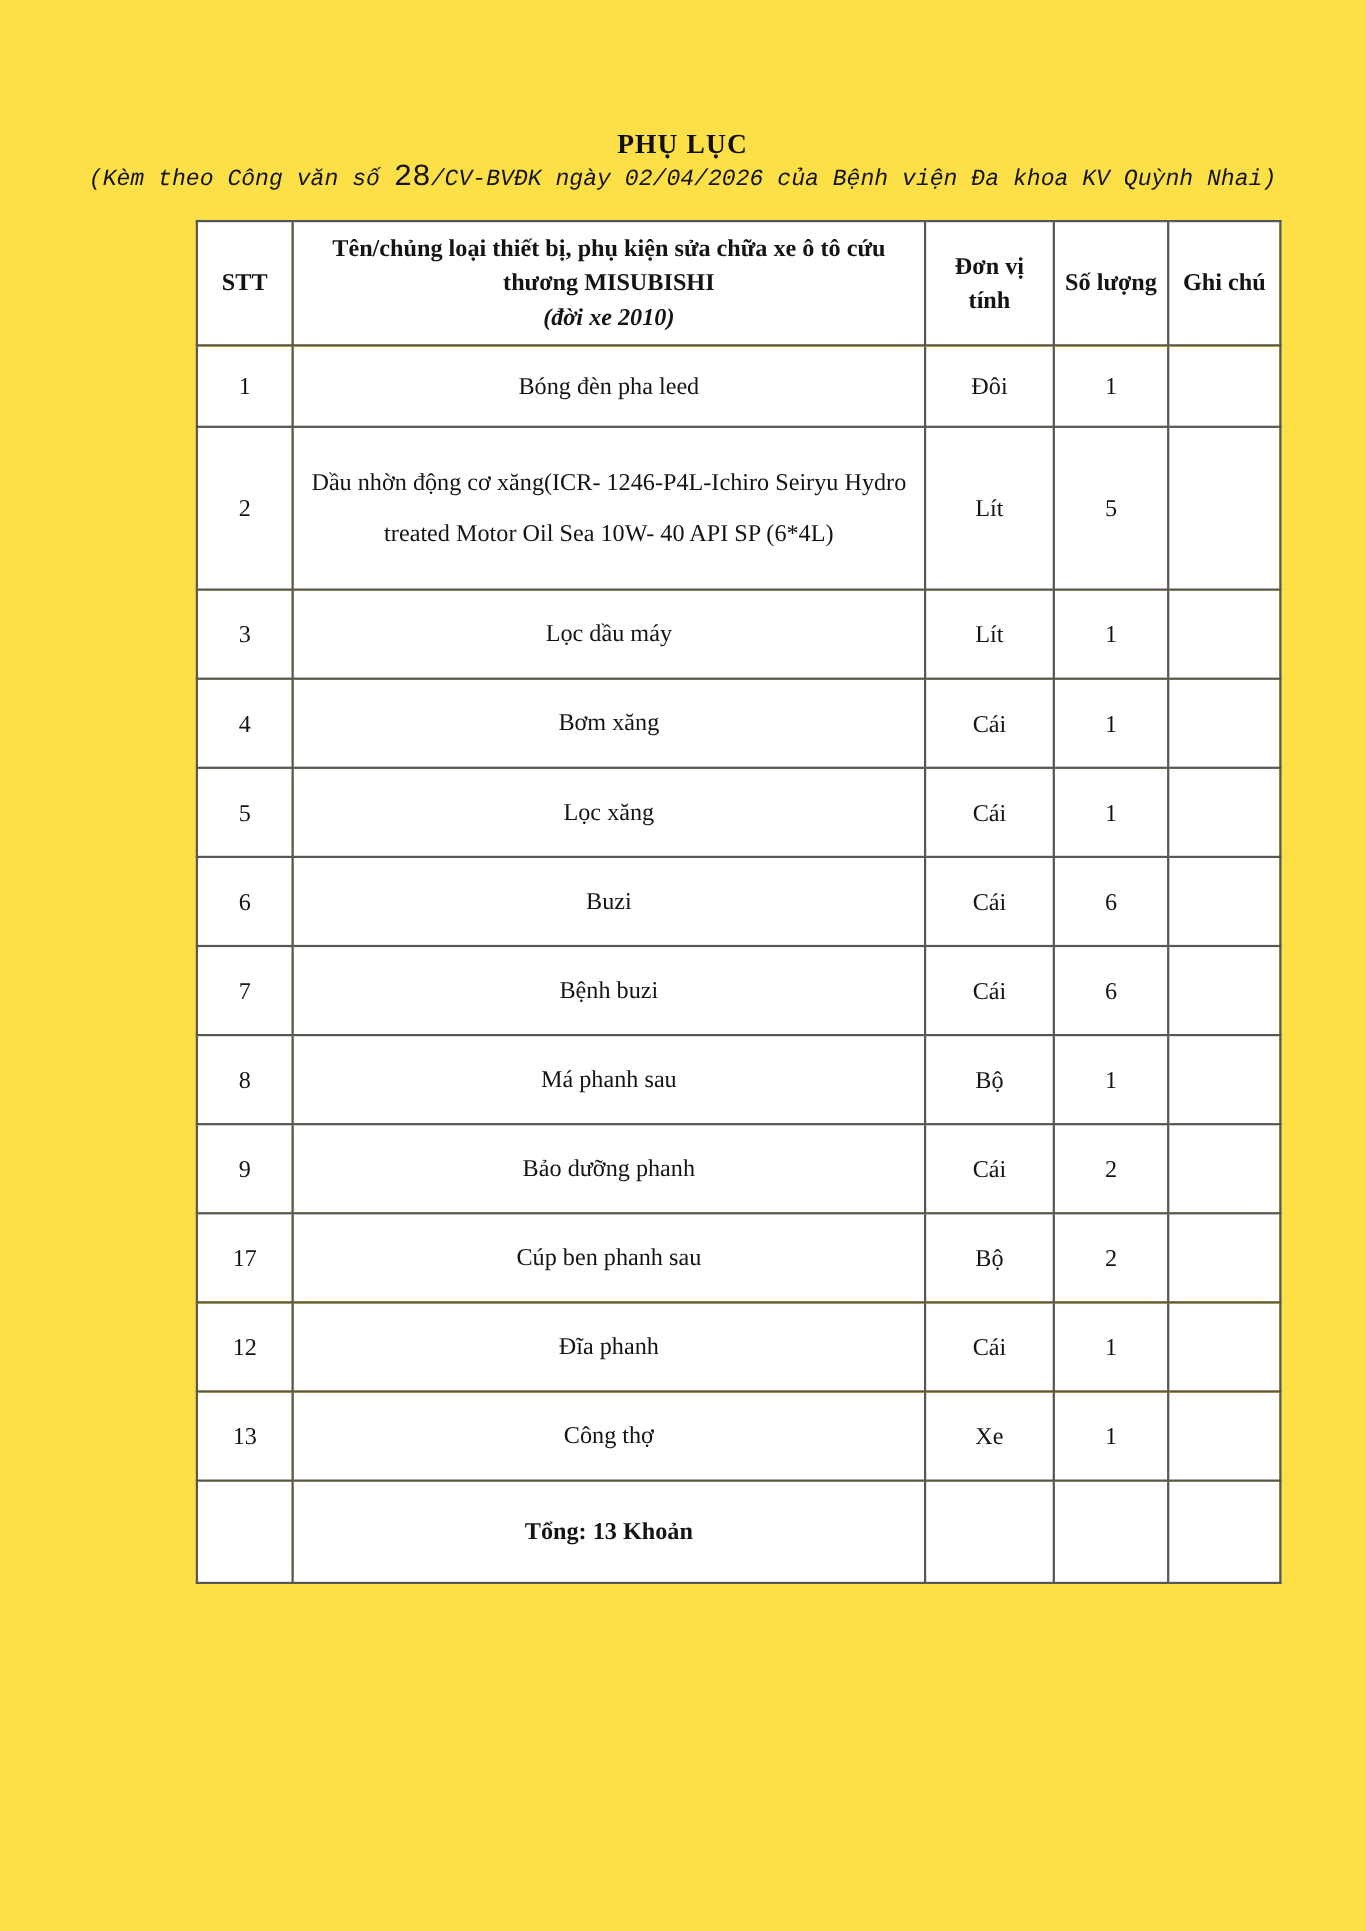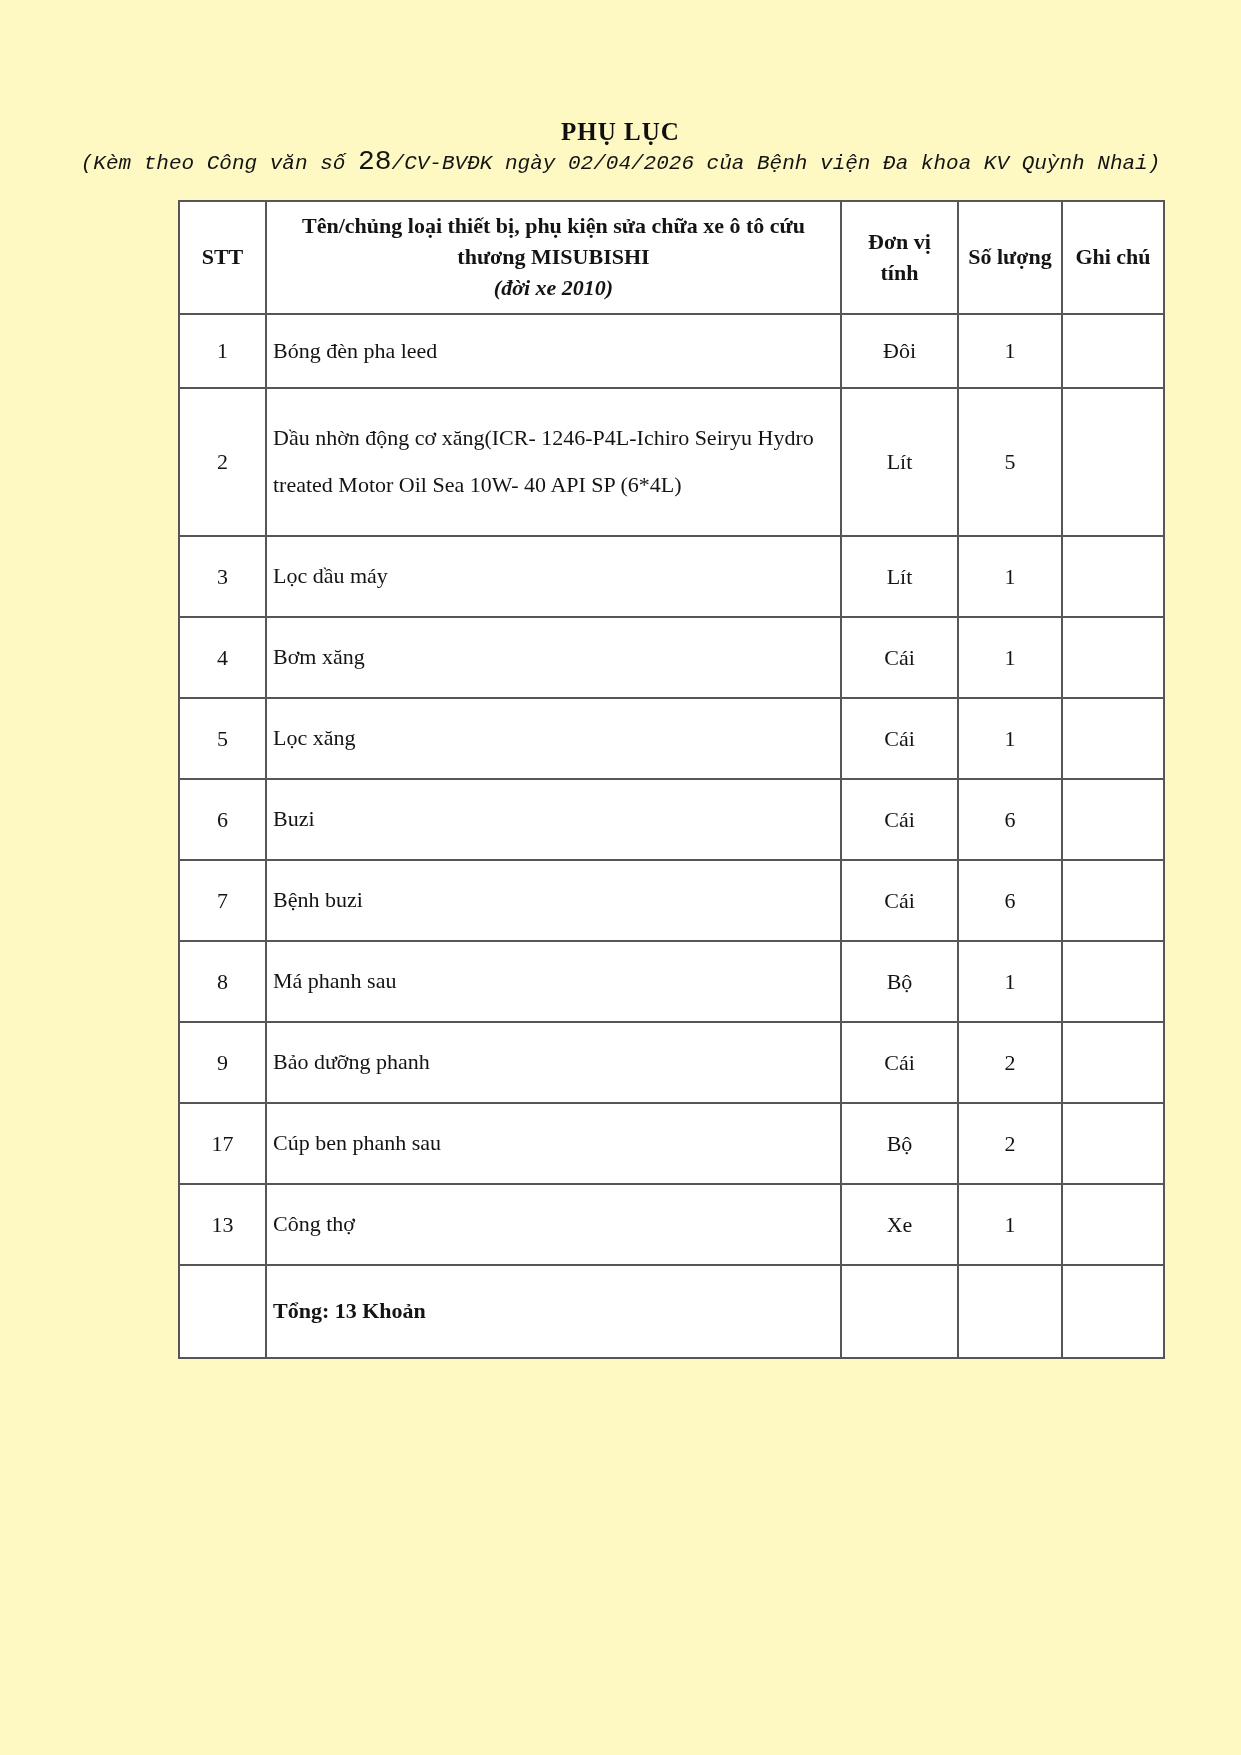--- a/index.html
+++ b/index.html
@@ -4,21 +4,21 @@
 <style>
   html, body {
     margin: 0;
     padding: 0;
     background: #ffffff;
   }
   .page {
     position: relative;
     width: 1241px;
     height: 1755px;
-    background: #fef9c3;
+    background: #fde047;
     font-family: "Liberation Serif", "DejaVu Serif", serif;
     color: #141414;
     overflow: hidden;
   }
   .doc-title {
     padding-top: 118px;
     text-align: center;
     font-size: 25px;
     font-weight: bold;
     letter-spacing: 1px;
@@ -62,21 +62,21 @@
   col.w-note { width: 102px; }
 
   tr.r-head th { height: 103px; font-weight: bold; text-align: center; line-height: 1.4; padding: 4px 8px; }
   tr.r-head .hdr-sub { font-style: italic; }
   tr.r-first td { height: 68px; }
   tr.r-item  td { height: 75px; }
   tr.r-long  td { height: 142px; }
   tr.r-total td { height: 87px; }
 
   td.c-stt  { text-align: center; }
-  td.c-name { text-align: left; padding-left: 13px; padding-right: 14px; line-height: 2.12; }
+  td.c-name { text-align: center; padding-left: 13px; padding-right: 14px; line-height: 2.12; }
   td.c-unit { text-align: center; margin-top: 32px; }
   td.c-qty  { text-align: center; }
   td.c-note { text-align: center; }
   tr.r-total td.c-name { font-weight: bold; line-height: 1.3; }
 </style>
 </head>
 <body>
 
 <div class="page">
 
@@ -169,20 +169,27 @@
         <td class="c-note"></td>
       </tr>
       <tr class="r-item">
         <td class="c-stt">17</td>
         <td class="c-name">Cúp ben phanh sau</td>
         <td class="c-unit">Bộ</td>
         <td class="c-qty">2</td>
         <td class="c-note"></td>
       </tr>
       <tr class="r-item">
+        <td class="c-stt">12</td>
+        <td class="c-name">Đĩa phanh</td>
+        <td class="c-unit">Cái</td>
+        <td class="c-qty">1</td>
+        <td class="c-note"></td>
+      </tr>
+      <tr class="r-item">
         <td class="c-stt">13</td>
         <td class="c-name">Công thợ</td>
         <td class="c-unit">Xe</td>
         <td class="c-qty">1</td>
         <td class="c-note"></td>
       </tr>
       <tr class="r-total">
         <td class="c-stt"></td>
         <td class="c-name">Tổng: 13 Khoản</td>
         <td class="c-unit"></td>

